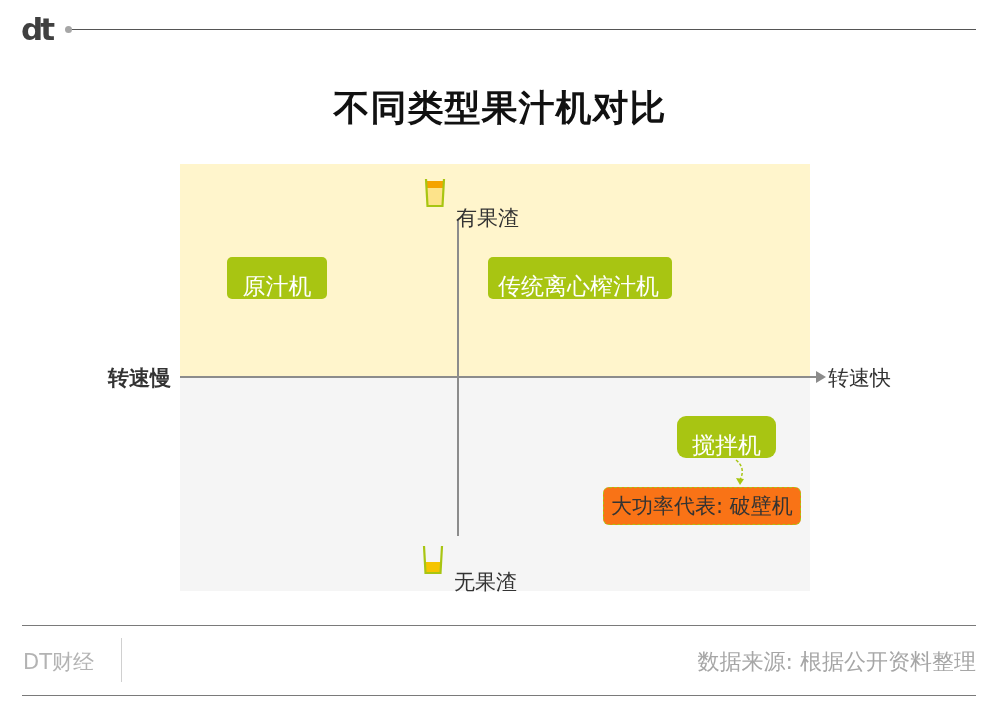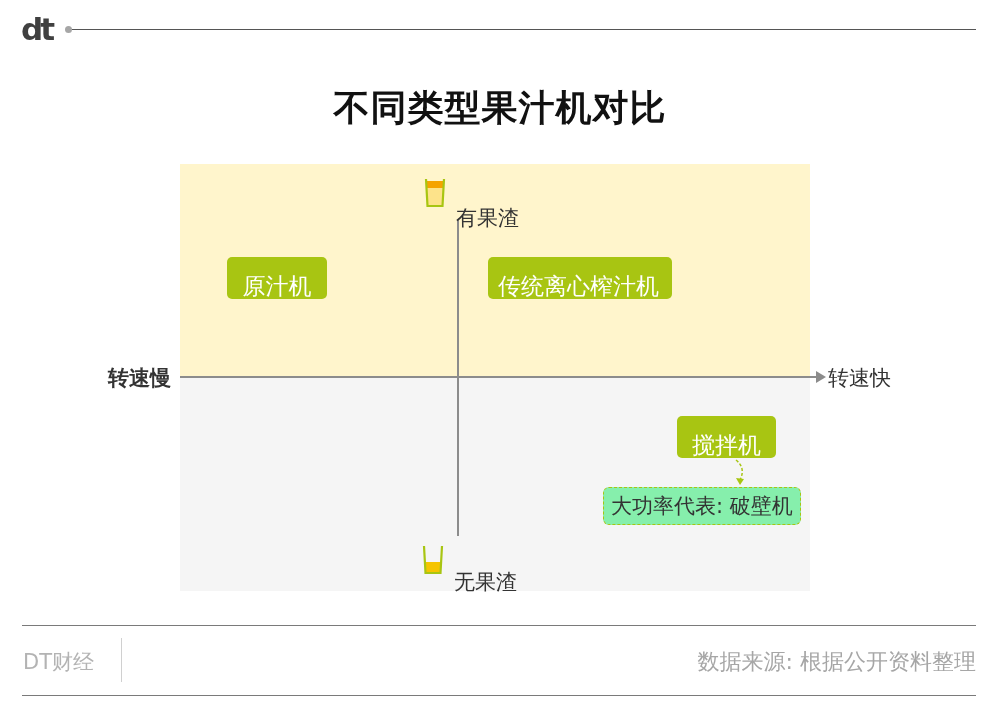--- a/index.html
+++ b/index.html
@@ -25,24 +25,24 @@
   .lbl-top { left: 456px; top: 184px; margin-top: 20px; }
   .lbl-bottom { left: 454px; top: 568px; }
 
   .cup { position: absolute; width: 22px; height: 30px; }
   .cup-top { left: 424px; top: 178px; }
   .cup-bottom { left: 422px; top: 545px; }
 
   .tag { position: absolute; background: #a8c512; color: #fff; font-size: 23px; border-radius: 5px; padding: 8px 10px; height: 42px; line-height: 42px; white-space: nowrap; }
   .tag-yuanzhiji { left: 227px; top: 257px; width: 100px; text-align: center; }
   .tag-lixin { left: 488px; top: 257px; width: 184px; }
-  .tag-jiaoban { left: 677px; top: 416px; width: 99px; text-align: center; }
+  .tag-jiaoban { left: 677px; top: 416px; width: 99px; text-align: center; border-radius: 9px; }
 
   .callout-line { position: absolute; left: 732px; top: 458px; }
-  .callout-box { position: absolute; left: 603px; top: 487px; width: 198px; height: 38px; border: 1.5px dashed #a8c512; border-radius: 6px; background: #86efac; font-size: 21px; color: #333; line-height: 36px; text-align: center; white-space: nowrap; }
+  .callout-box { position: absolute; left: 603px; top: 487px; width: 198px; height: 38px; border: 1.5px dashed #a8c512; border-radius: 6px; background: #f97316; font-size: 21px; color: #333; line-height: 36px; text-align: center; white-space: nowrap; }
 
   .footer-rule-top { position: absolute; left: 22px; top: 625px; width: 954px; height: 1px; background: #7a7a7a; }
   .footer-rule-bottom { position: absolute; left: 22px; top: 695px; width: 954px; height: 1px; background: #7a7a7a; }
   .footer-brand { position: absolute; left: 23px; top: 648px; font-size: 21px; color: #b3b3b3; }
   .footer-sep { position: absolute; left: 121px; top: 638px; width: 1px; height: 44px; background: #d0d0d0; }
   .footer-source { position: absolute; right: 24px; top: 647px; font-size: 22px; color: #a6a6a6; white-space: nowrap; }
 </style>
 </head>
 <body>
 

